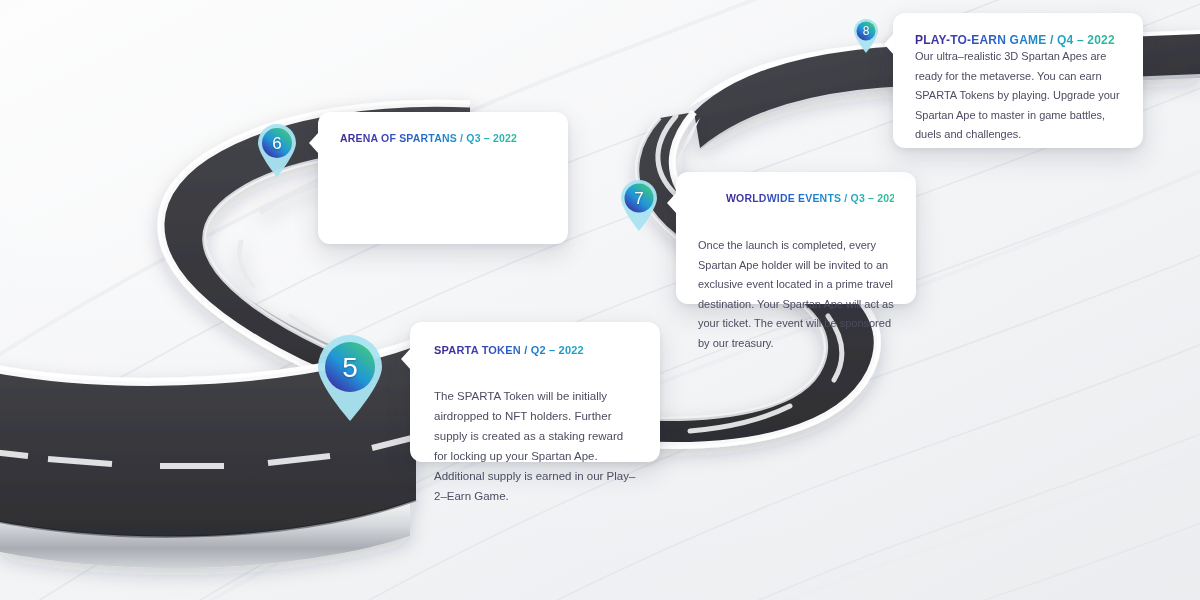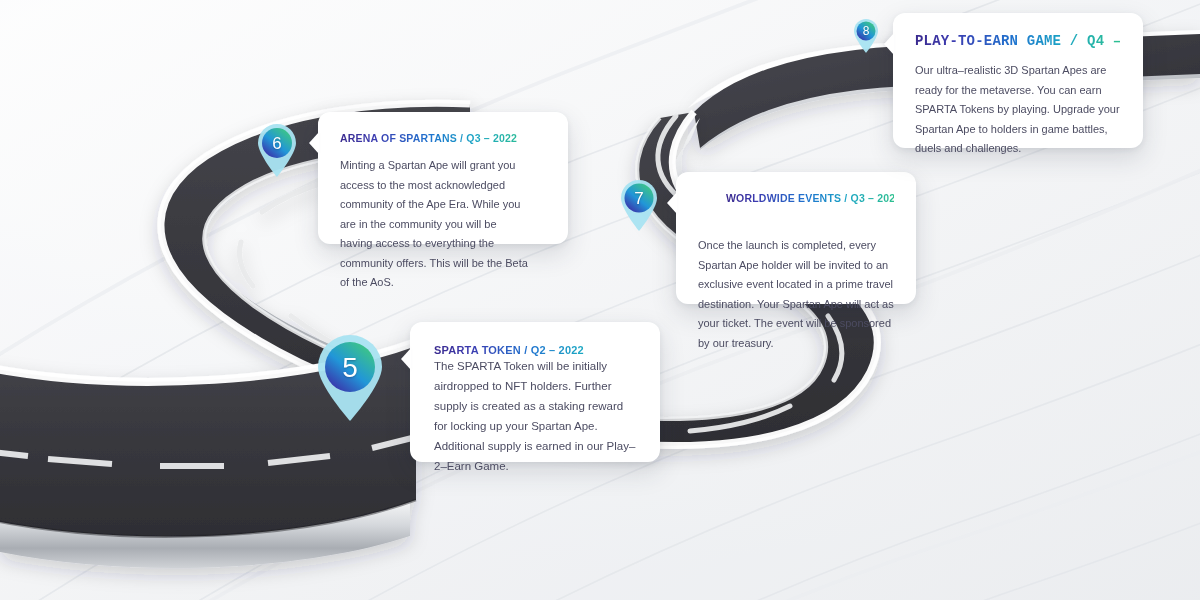--- a/index.html
+++ b/index.html
@@ -294,35 +294,34 @@
         </linearGradient>
       </defs>
       <path d="M15,37 C15,37 3,22 3,15 A12,12 0 1,1 27,15 C27,22 15,37 15,37 Z" fill="#a9e3f1" opacity="0.96"></path>
       <circle cx="15" cy="15" r="9.5" fill="url(#pg8)"></circle>
     </svg>
     <div class="pin-num" style="top:9px; font-size:12px;">8</div>
   </div>
 
   <div class="card" style="left:410px; top:322px; width:250px; height:140px; padding:22px 24px 0 24px;">
     <div class="card-notch" style="top:26px;"></div>
-    <div class="card-title" style="font-size:11px; margin-bottom:0;">SPARTA TOKEN / Q2 – 2022</div>
+    <div class="card-title" style="font-size:11px; margin-bottom:30px;">SPARTA TOKEN / Q2 – 2022</div>
     <div class="card-body" style="font-size:11.5px; line-height:20px;">The SPARTA Token will be initially airdropped to NFT holders. Further supply is created as a staking reward for locking up your Spartan Ape. Additional supply is earned in our Play–2–Earn Game.</div>
   </div>
 
   <div class="card" style="left:318px; top:112px; width:250px; height:132px; padding:20px 40px 0 22px;">
     <div class="card-notch" style="top:20px;"></div>
     <div class="card-title" style="font-size:10.5px; margin-bottom:12px;">ARENA OF SPARTANS / Q3 – 2022</div>
-    <div class="card-body" style="font-size:11px; line-height:19.5px;">Minting a Spartan Ape will grant you access to the most acknowledged community of the Ape Era. While you are in the community you will be having access to everything the community offers. This will be the Beta of the AoS.</div>
   </div>
 
   <div class="card" style="left:676px; top:172px; width:240px; height:132px; padding:20px 22px 0 22px;">
     <div class="card-notch" style="top:20px;"></div>
     <div class="card-title" style="font-size:10.5px; margin-bottom:12px;margin-left:28px;">WORLDWIDE EVENTS / Q3 – 2022</div>
     <div class="card-body" style="font-size:11px; line-height:19.5px;margin-top:32px;">Once the launch is completed, every Spartan Ape holder will be invited to an exclusive event located in a prime travel destination. Your Spartan Ape will act as your ticket. The event will be sponsored by our treasury.</div>
   </div>
 
   <div class="card" style="left:893px; top:13px; width:250px; height:135px; padding:20px 22px 0 22px;">
     <div class="card-notch" style="top:20px;"></div>
-    <div class="card-title" style="font-size:14px; margin-bottom:12px;font-family:Liberation Mono, monospace;">PLAY-TO-EARN GAME / Q4 – 2022</div>
-    <div class="card-body" style="font-size:11px; line-height:19.5px;">Our ultra–realistic 3D Spartan Apes are ready for the metaverse. You can earn SPARTA Tokens by playing. Upgrade your Spartan Ape to holders in game battles, duels and challenges.</div>
+    <div class="card-title" style="font-size:12px; ">PLAY-TO-EARN GAME / Q4 – 2022</div>
+    <div class="card-body" style="font-size:11px; line-height:19.5px;">Our ultra–realistic 3D Spartan Apes are ready for the metaverse. You can earn SPARTA Tokens by playing. Upgrade your Spartan Ape to master in game battles, duels and challenges.</div>
   </div>
 
 </div>
 
 </body></html>

